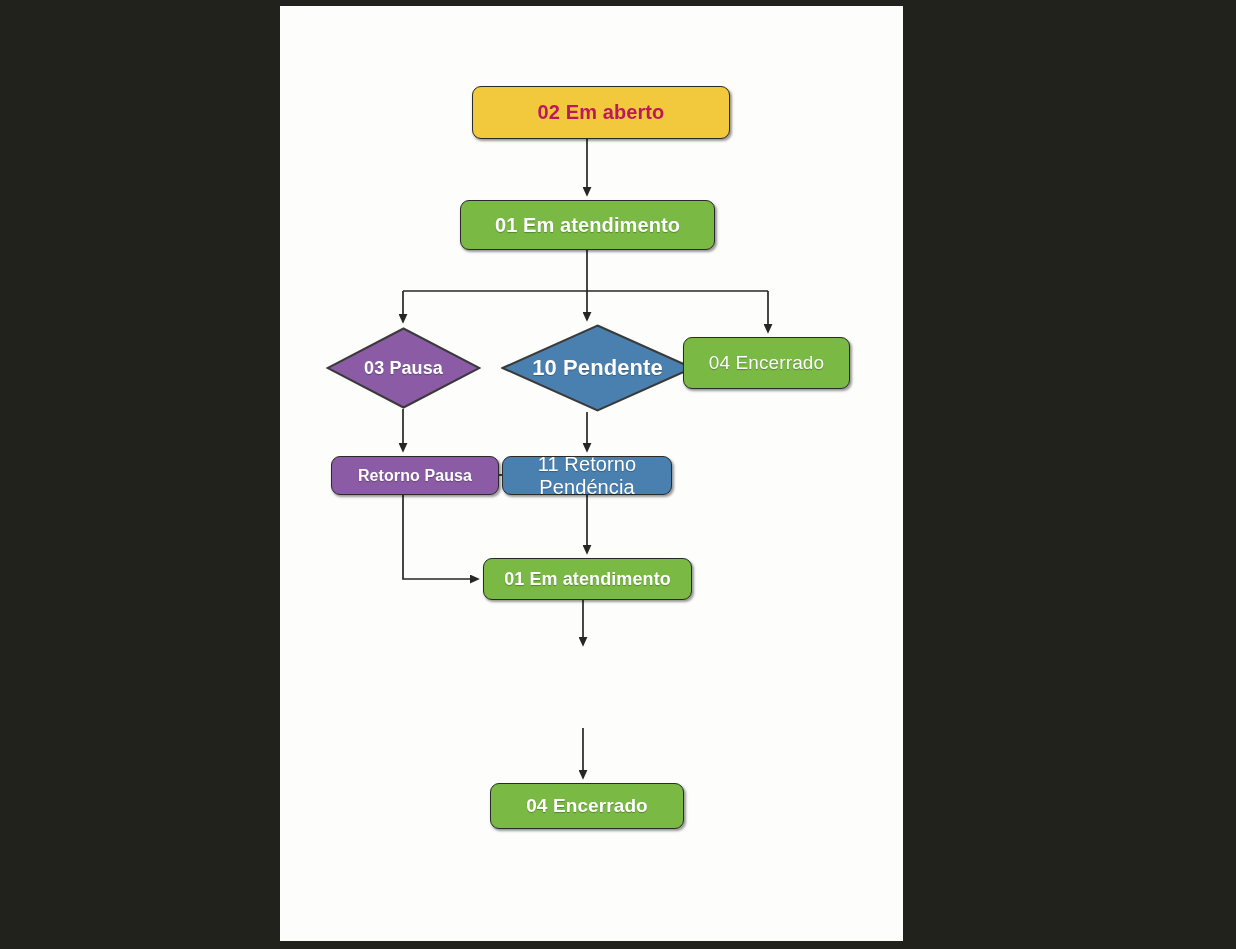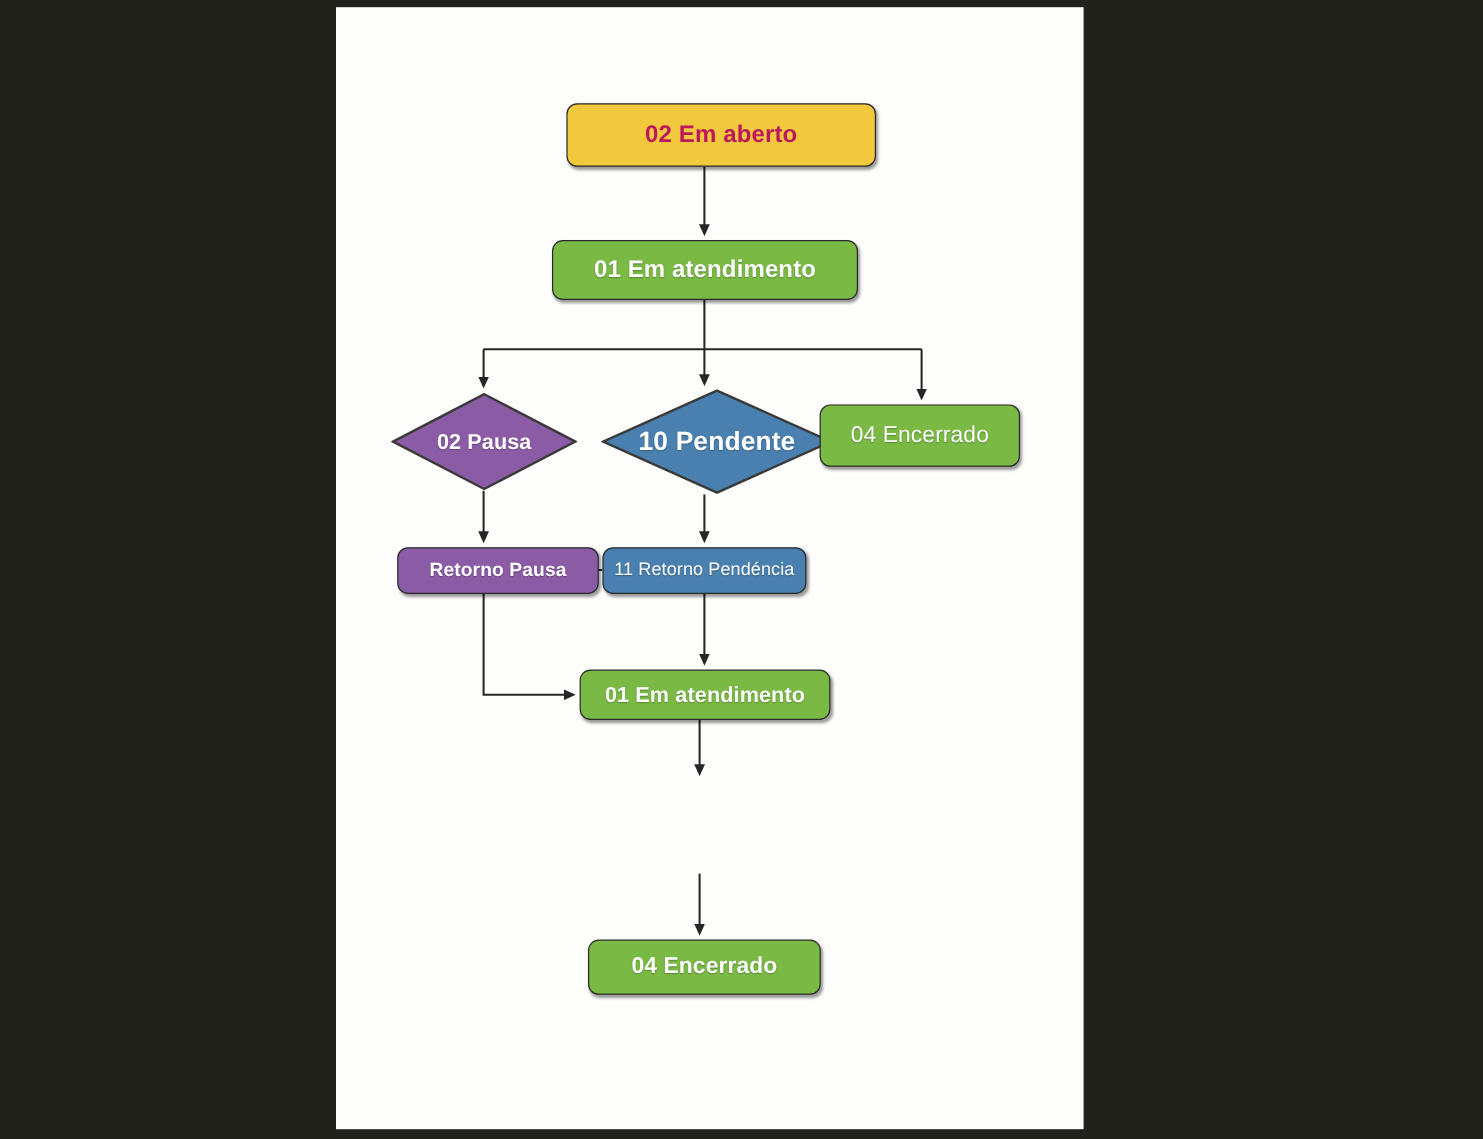--- a/index.html
+++ b/index.html
@@ -85,21 +85,21 @@
   .node-diamond .node-label {
     position: relative;
     z-index: 1;
   }
 
   
   #node-em-aberto        { left: 192px; top:  80px; width: 258px; height: 53px;  font-size: 20px; }
   #node-em-atendimento-1 { left: 180px; top: 194px; width: 255px; height: 50px;  font-size: 20px; }
   #node-encerrado-mid    { left: 403px; top: 331px; width: 167px; height: 52px;  font-size: 19px; }
   #node-retorno-pausa    { left:  51px; top: 450px; width: 168px; height: 39px;  font-size: 16px; }
-  #node-retorno-pend     { left: 222px; top: 450px; width: 170px; height: 39px;  font-size: 15px; }
+  #node-retorno-pend     { left: 222px; top: 450px; width: 170px; height: 39px;  font-size: 20px; }
   #node-em-atendimento-2 { left: 203px; top: 552px; width: 209px; height: 42px;  font-size: 18px; }
   #node-encerrado-final  { left: 210px; top: 777px; width: 194px; height: 46px;  font-size: 19px; }
 
   #node-pausa    { left:  46px; top: 321px; width: 155px; height: 82px; font-size: 18px; }
   #node-pendente { left: 221px; top: 318px; width: 193px; height: 88px; font-size: 22px; }
   #node-continua { left: 217px; top: 644px; width: 172px; height: 78px; font-size: 16px; }
 </style>
 </head>
 <body>
 
@@ -148,21 +148,21 @@
     </div>
 
     <div class="node node-box" id="node-em-atendimento-1" style="background:#79b944;">
       <span class="node-label w-bold">01 Em atendimento</span>
     </div>
 
     <div class="node node-diamond" id="node-pausa">
       <svg class="diamond-shape" viewBox="0 0 155 82" preserveAspectRatio="none">
         <polygon points="77.5,1.5 153.5,41 77.5,80.5 1.5,41" fill="#8b5ba5" stroke="#3a3a3a" stroke-width="2"></polygon>
       </svg>
-      <span class="node-label w-bold">02 Pausa</span>
+      <span class="node-label w-bold">03 Pausa</span>
     </div>
 
     <div class="node node-diamond" id="node-pendente">
       <svg class="diamond-shape" viewBox="0 0 193 88" preserveAspectRatio="none">
         <polygon points="96.5,1.5 191.5,44 96.5,86.5 1.5,44" fill="#4a80af" stroke="#3a3a3a" stroke-width="2"></polygon>
       </svg>
       <span class="node-label w-bold">10 Pendente</span>
     </div>
 
     <div class="node node-box" id="node-encerrado-mid" style="background:#79b944;">

